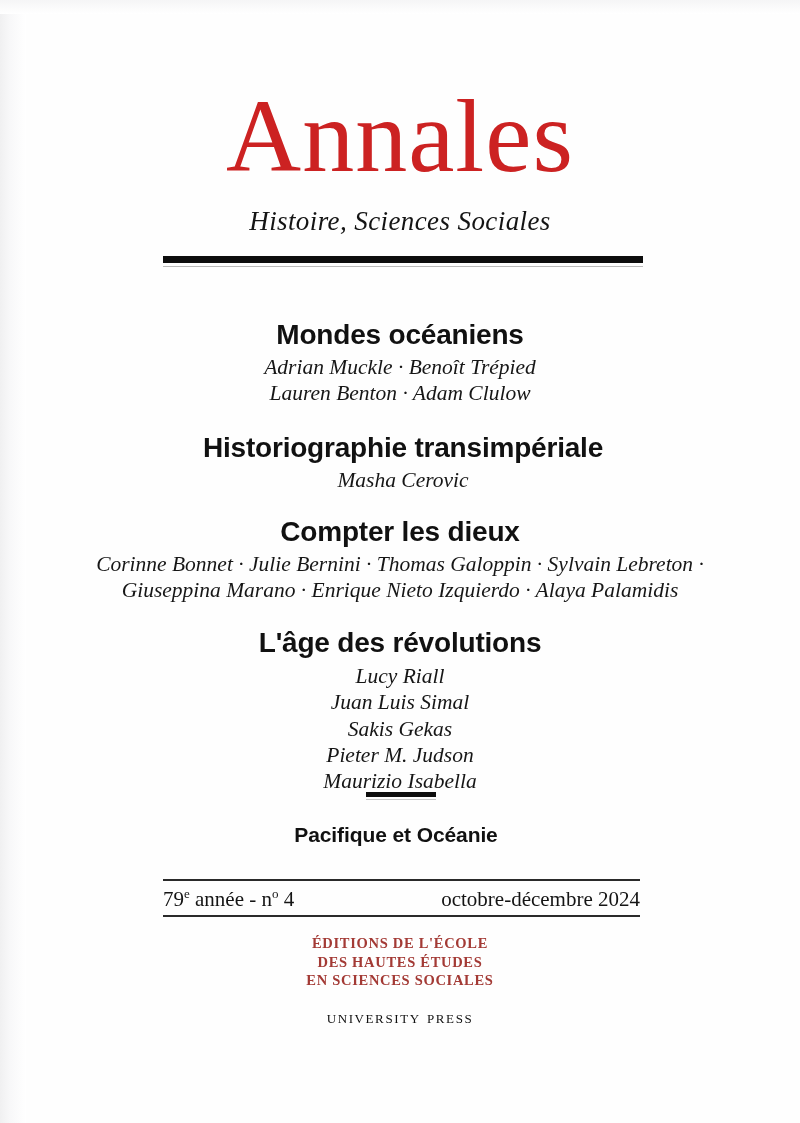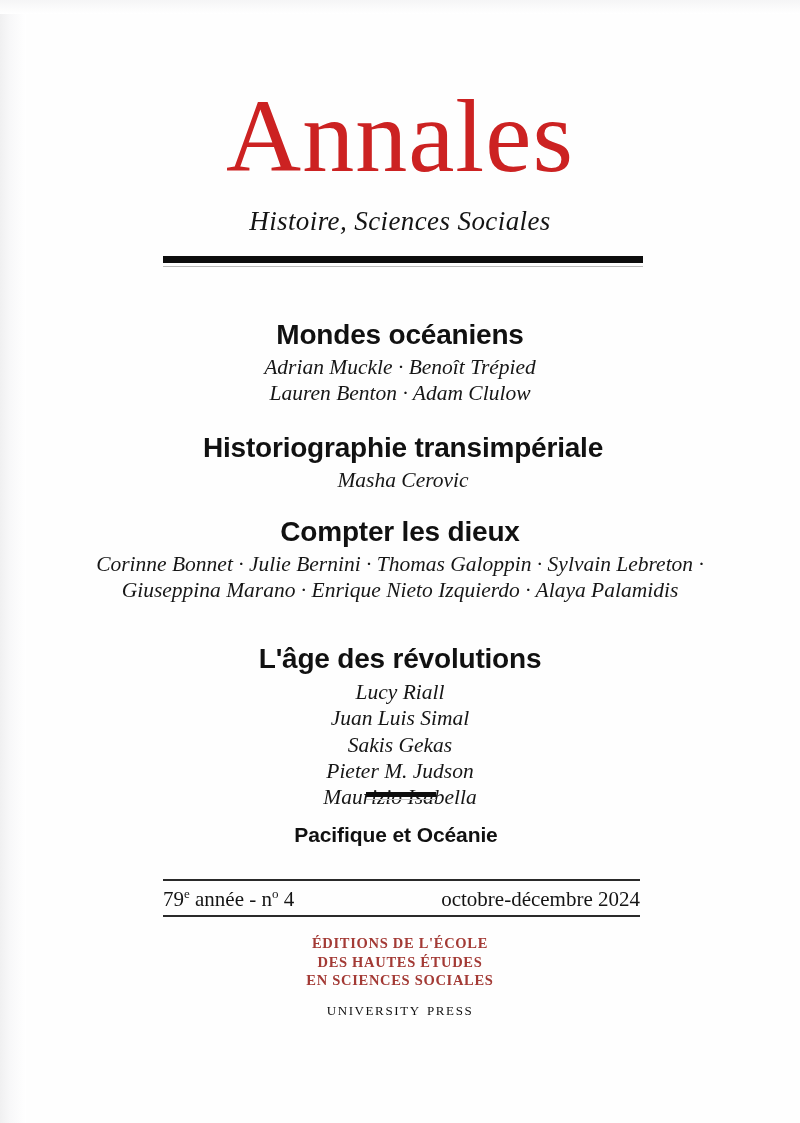--- a/index.html
+++ b/index.html
@@ -120,21 +120,21 @@
     line-height: 1.2;
     margin-top: 4px;
   }
   .section-authors .aline {
     display: block;
     white-space: nowrap;
   }
 
   .sec-mondes { margin-bottom: 24px; }
   .sec-histo  { margin-bottom: 22px; padding-left: 6px; }
-  .sec-compter { margin-bottom: 38px; }
+  .sec-compter { margin-bottom: 22px; }
   .sec-age .section-authors { line-height: 1.22; }
 
   
   .short-bar {
     position: absolute;
     left: 366px;
     top: 792px;
     width: 70px;
     height: 5px;
     background: #0d0d0d;
@@ -227,21 +227,21 @@
     letter-spacing: 1.2px;
     font-variant: small-caps;
     text-transform: lowercase;
     line-height: 1.05;
   }
   .cup-sub {
     font-size: 19px;
     letter-spacing: 1.6px;
     font-variant: small-caps;
     text-transform: lowercase;
-    margin-top: 2px;
+    margin-top: 10px;
   }
 </style>
 </head>
 <body>
 
 <div class="cover">
 
   <div class="scan-edge-left"></div>
   <div class="scan-edge-top"></div>
 

